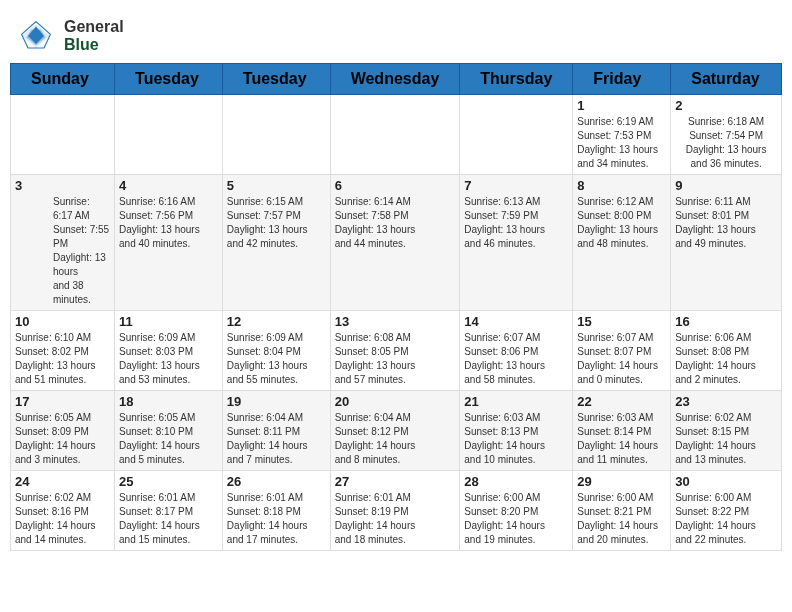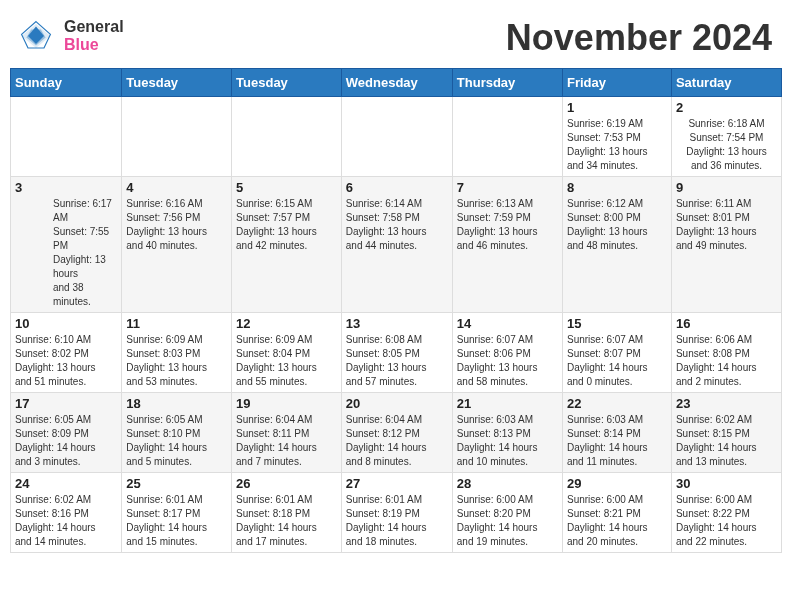--- a/index.html
+++ b/index.html
@@ -27,21 +27,21 @@
       line-height: 1.1;
     }
     .logo-general {
       font-size: 16px;
       font-weight: bold;
       color: #333;
     }
     .logo-blue {
       font-size: 16px;
       font-weight: bold;
-      color: #ec4899;
+      color: #14532d;
     }
     .logo-icon {
       width: 32px;
       height: 32px;
     }
     .title-block {
       text-align: right;
     }
     .month-title {
       font-size: 36px;
@@ -53,24 +53,24 @@
       font-size: 15px;
       color: #555;
     }
     .calendar {
       width: 100%;
       border-collapse: collapse;
       margin-top: 6px;
     }
     .calendar th {
       background-color: #2a7abf;
-      color: #ffffff;
-      font-size: 13px;
-      font-weight: bold;
-      padding: 6px 4px;
+      color: #000000;
+      font-size: 16px;
+      font-weight: bold;
+      padding: 6px 20px;
       text-align: left;
       border: 1px solid #1a5a9f;
     }
     .calendar td {
       border: 1px solid #ddd;
       vertical-align: top;
       padding: 3px 4px;
       width: 113px;
       min-height: 80px;
       font-size: 10px;
@@ -109,21 +109,20 @@
       <polygon points="20,2 38,18 30,35 10,35 2,18" fill="none" stroke="#2a7abf" stroke-width="1.5"></polygon>
       <polygon points="14,12 26,12 32,22 20,32 8,22" fill="#2a7abf" opacity="0.4"></polygon>
       <polygon points="20,8 30,20 20,30 10,20" fill="#2a7abf"></polygon>
     </svg>
     <div class="logo-text">
       <span class="logo-general">General</span>
       <span class="logo-blue">Blue</span>
     </div>
   </div>
   <div class="title-block">
-    <div class="month-title">November 2024</div>
   </div>
 </div>
 
 <table class="calendar">
   <thead>
     <tr>
     <th>Sunday</th>
         <th>Tuesday</th>
         <th>Tuesday</th>
         <th>Wednesday</th>

